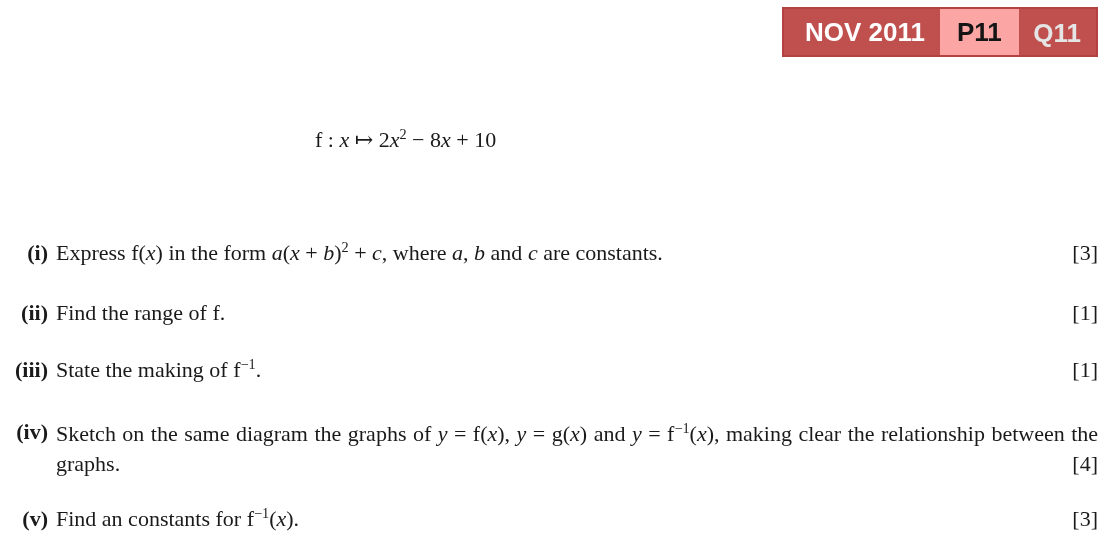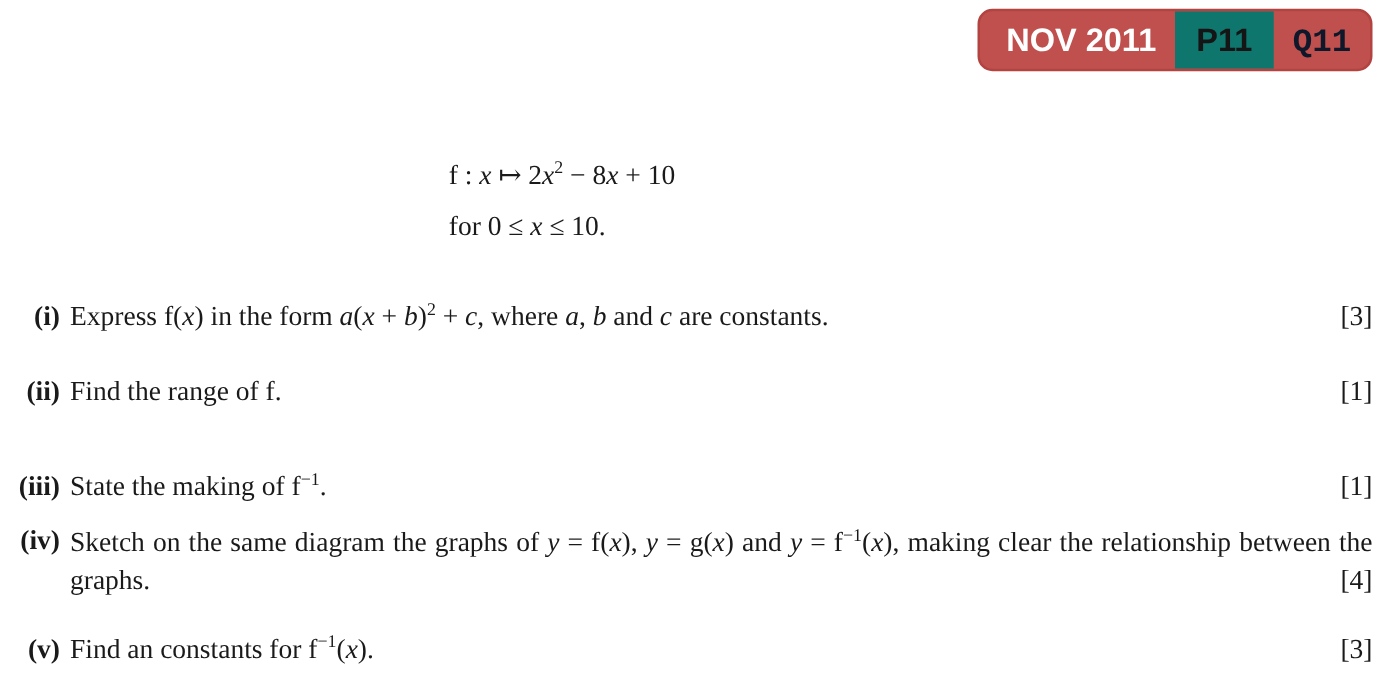--- a/index.html
+++ b/index.html
@@ -11,50 +11,50 @@
     position: relative; overflow: hidden;
   }
   .page { position: absolute; inset: 0; }
 
   
   .badge {
     position: absolute; top: 7px; left: 782px; width: 316px; height: 50px;
     box-sizing: border-box;
     background: var(--badge-red, #c0504d);
     border: 2px solid var(--badge-border, #b24340);
-    border-radius: 12px;
+    border-radius: 0;
     display: flex; align-items: stretch;
     font-family: "Liberation Sans", "DejaVu Sans", sans-serif;
     font-weight: 700; font-size: 26px;
     overflow: hidden;
   }
   .badge > span { display: flex; align-items: center; }
   .badge-session  { color: #ffffff; padding: 0 15px 0 21px; }
-  .badge-paper    { background: #0f766e; color: #151515; padding: 0 17px; }
-  .badge-question { color: #0f172a; margin-left: auto; padding: 3px 15px 0 14px; font-family: Liberation Mono, monospace; }
+  .badge-paper    { background: #fca5a5; color: #151515; padding: 0 17px; }
+  .badge-question { color: #e5e5e5; margin-left: auto; padding: 3px 15px 0 14px; }
 
   
   .intro { position: absolute; top: 74px; left: 2px; font-size: 22px; margin: 0; }
 
   
-  .defs { position: absolute; top: 119px; left: 315px; font-size: 22px; margin-left: 44px; }
+  .defs { position: absolute; top: 119px; left: 315px; font-size: 22px; }
   .def-row { display: flex; line-height: 41px; height: 41px; white-space: nowrap; }
   .def-lhs { width: 260px; }
 
   
   .q-row { position: absolute; left: 0; right: 2px; font-size: 22px; padding-left: 56px; }
   .q-label {
     position: absolute; left: 0; top: 0; width: 48px;
     text-align: right; font-weight: 700;
   }
   .q-text { display: block; }
   .q-mark { position: absolute; right: 0; top: 0; }
   .q1 { top: 240px; }
   .q2 { top: 300px; }
-  .q3 { top: 376px; }
+  .q3 { top: 357px; }
   .q4 { top: 419px; }
   .q5 { top: 506px; }
   .q4 .q-text { text-align: justify; line-height: 30px; }
   .q4 .q-mark { top: auto; bottom: 2px; }
 
   .it { font-style: italic; }
   sup { font-size: 0.65em; line-height: 0; }
 </style>
 </head>
 <body>
@@ -66,21 +66,20 @@
     <span class="badge-paper">P11</span>
     <span class="badge-question">Q11</span>
   </div>
 
 
   <div class="defs">
     <div class="def-row">
       <span class="def-lhs"><span>f : </span><span class="it">x</span><span> ↦ 2</span><span class="it">x</span><sup>2</sup><span> − 8</span><span class="it">x</span><span> + 10</span></span>
     </div>
     <div class="def-row">
-      <span class="def-cond"><span>for 0 ≤ </span><span class="it">x</span><span> ≤ 10.</span></span>
     </div>
   </div>
 
   <div class="q-row q1">
     <span class="q-label">(i)</span>
     <span class="q-text"><span>Express f(</span><span class="it">x</span><span>) in the form </span><span class="it">a</span><span>(</span><span class="it">x</span><span> + </span><span class="it">b</span><span>)</span><sup>2</sup><span> + </span><span class="it">c</span><span>, where </span><span class="it">a</span><span>, </span><span class="it">b</span><span> and </span><span class="it">c</span><span> are constants.</span></span>
     <span class="q-mark">[3]</span>
   </div>
 
   <div class="q-row q2">

